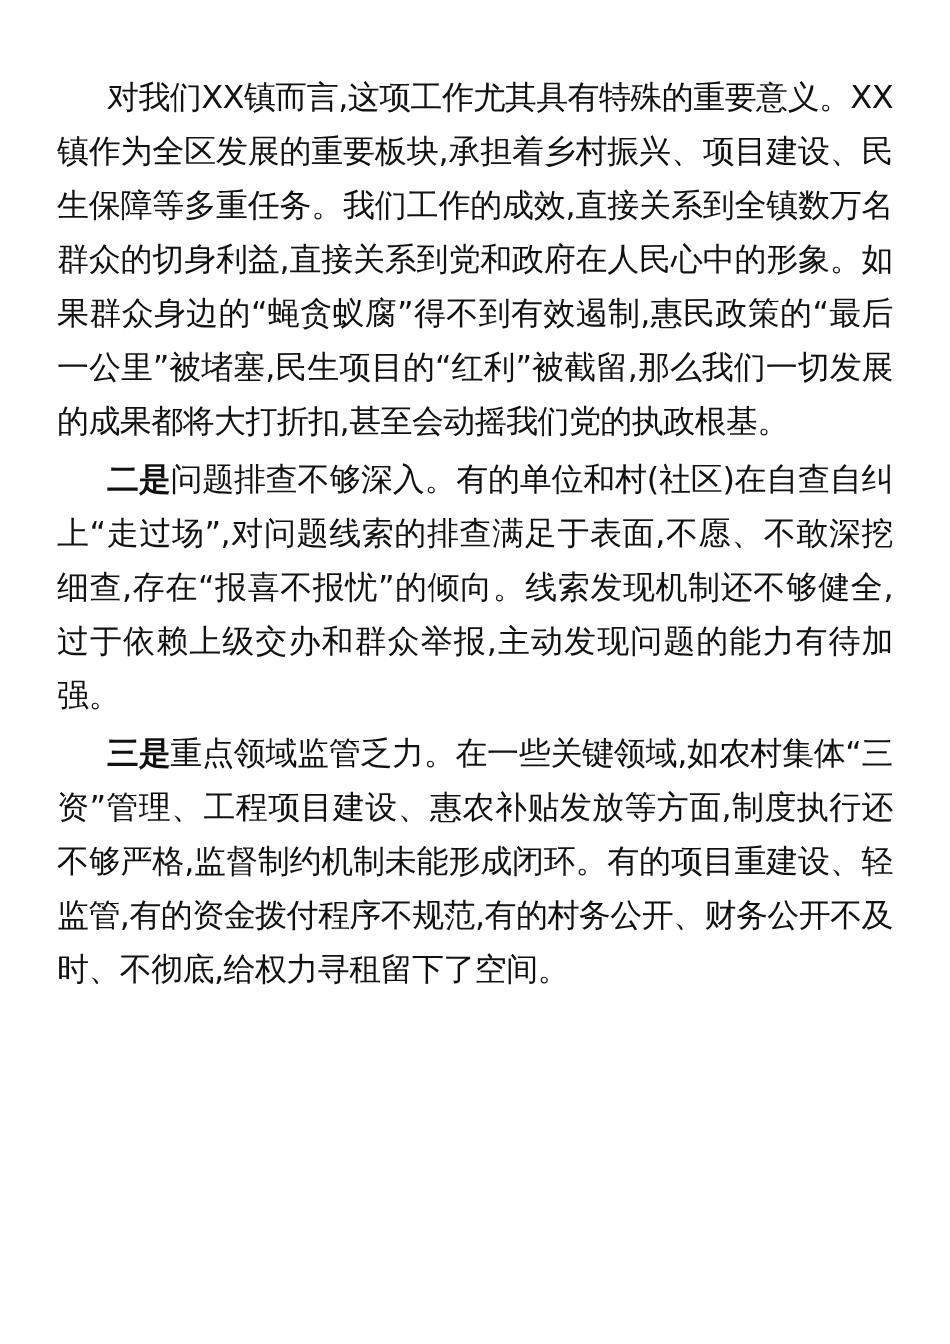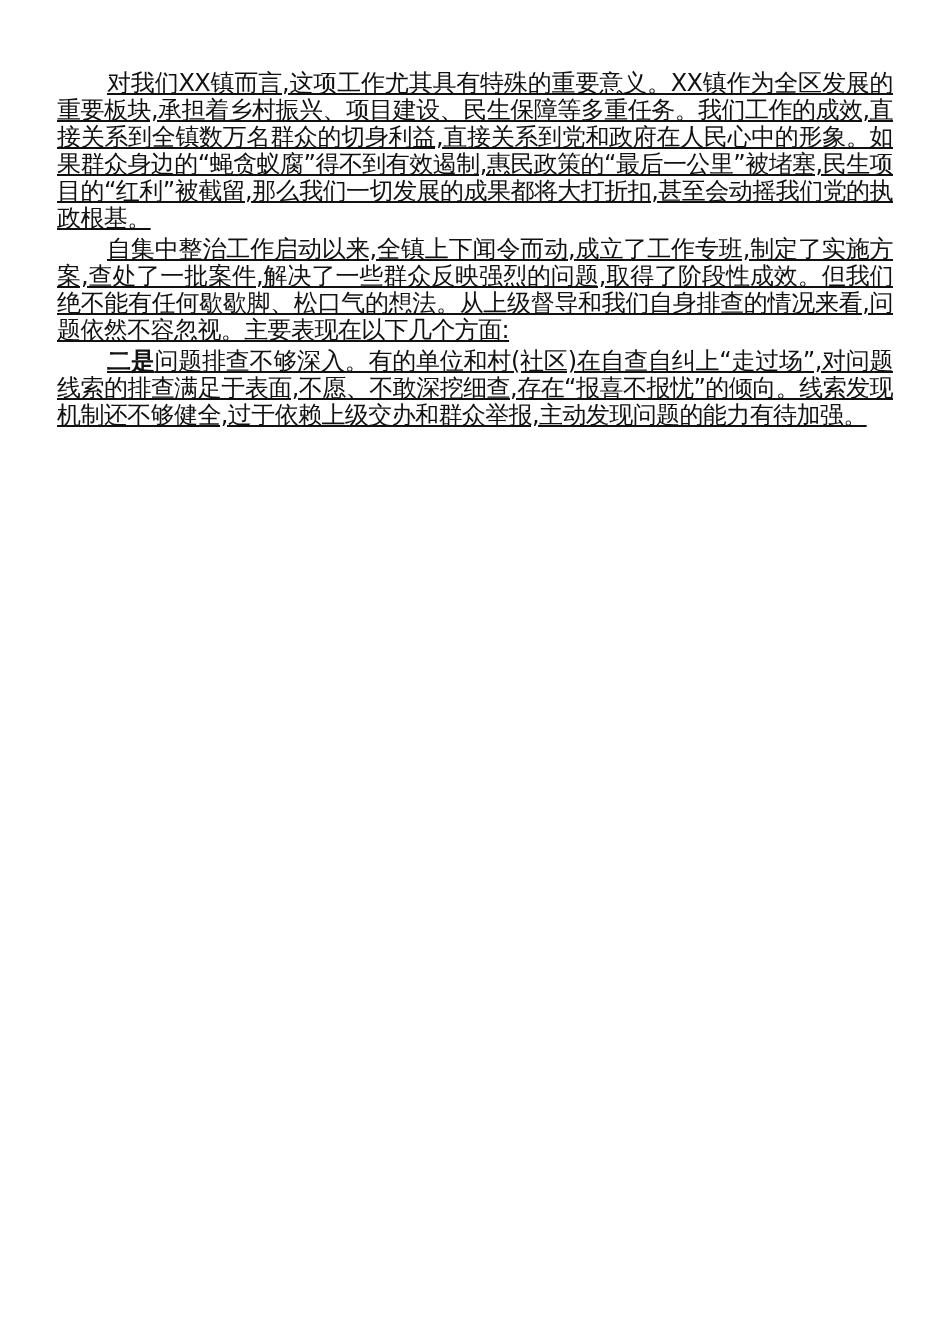--- a/index.html
+++ b/index.html
@@ -16,33 +16,32 @@
       color: #111111;
     }
     .page {
       position: absolute;
       left: 57px;
       top: 70px;
       width: 836px;
     }
     .para {
       margin: 0 0 4px 0;
-      font-size: 24px;
-      line-height: 27px;
+      font-size: 32px;
+      line-height: 54px;
       text-indent: 50px;
       text-align: justify;
       letter-spacing: -0.6px;
       word-break: break-all;
-      text-decoration: underline;
     }
     .para.p2 { margin-top: 4px; }
     .lead {
       font-weight: bold;
     }
   </style>
 </head>
 <body>
 
 <div class="page">
   <p class="para"><span class="lead"></span><span>对我们XX镇而言,这项工作尤其具有特殊的重要意义。XX镇作为全区发展的重要板块,承担着乡村振兴、项目建设、民生保障等多重任务。我们工作的成效,直接关系到全镇数万名群众的切身利益,直接关系到党和政府在人民心中的形象。如果群众身边的“蝇贪蚁腐”得不到有效遏制,惠民政策的“最后一公里”被堵塞,民生项目的“红利”被截留,那么我们一切发展的成果都将大打折扣,甚至会动摇我们党的执政根基。</span></p>
-  <p class="para p2"><span class="lead"></span><span>自集中整治工作启动以来,全镇上下闻令而动,成立了工作专班,制定了实施方案,查处了一批案件,解决了一些群众反映强烈的问题,取得了阶段性成效。但我们绝不能有任何歇歇脚、松口气的想法。从上级督导和我们自身排查的情况来看,问题依然不容忽视。主要表现在以下几个方面:</span></p>
   <p class="para"><span class="lead">二是</span><span>问题排查不够深入。有的单位和村(社区)在自查自纠上“走过场”,对问题线索的排查满足于表面,不愿、不敢深挖细查,存在“报喜不报忧”的倾向。线索发现机制还不够健全,过于依赖上级交办和群众举报,主动发现问题的能力有待加强。</span></p>
+  <p class="para"><span class="lead">三是</span><span>重点领域监管乏力。在一些关键领域,如农村集体“三资”管理、工程项目建设、惠农补贴发放等方面,制度执行还不够严格,监督制约机制未能形成闭环。有的项目重建设、轻监管,有的资金拨付程序不规范,有的村务公开、财务公开不及时、不彻底,给权力寻租留下了空间。</span></p>
 </div>
 
 </body></html>

